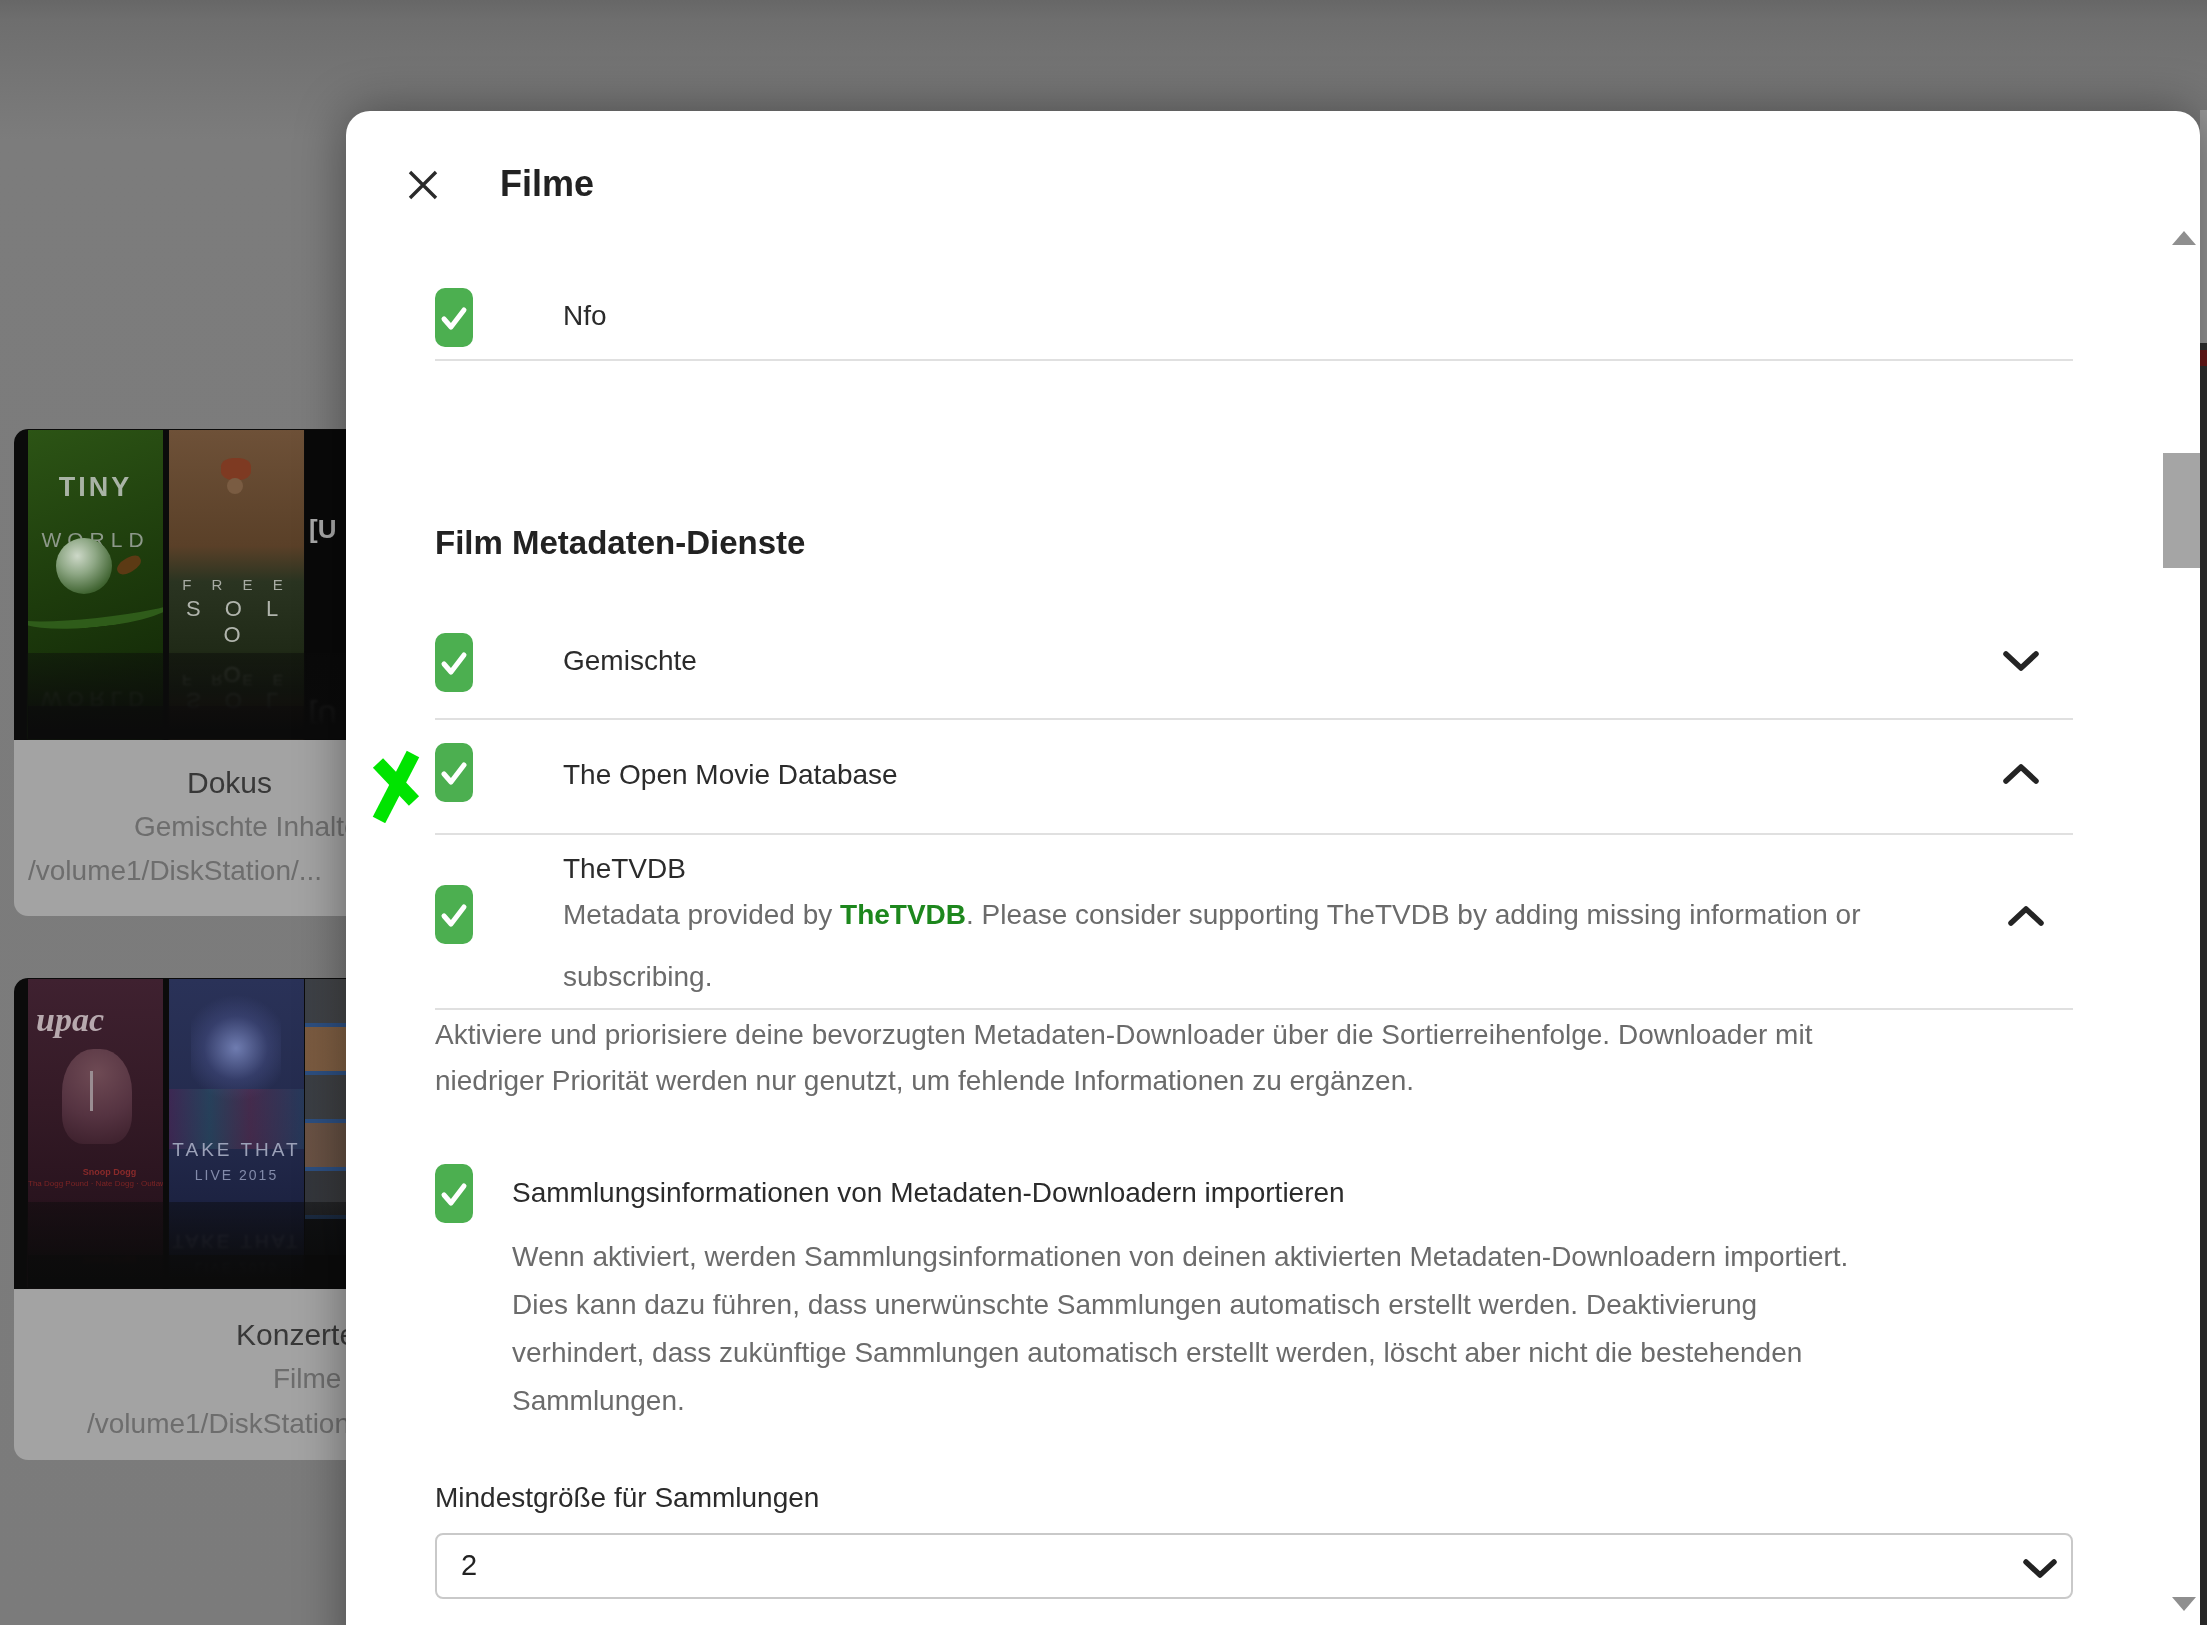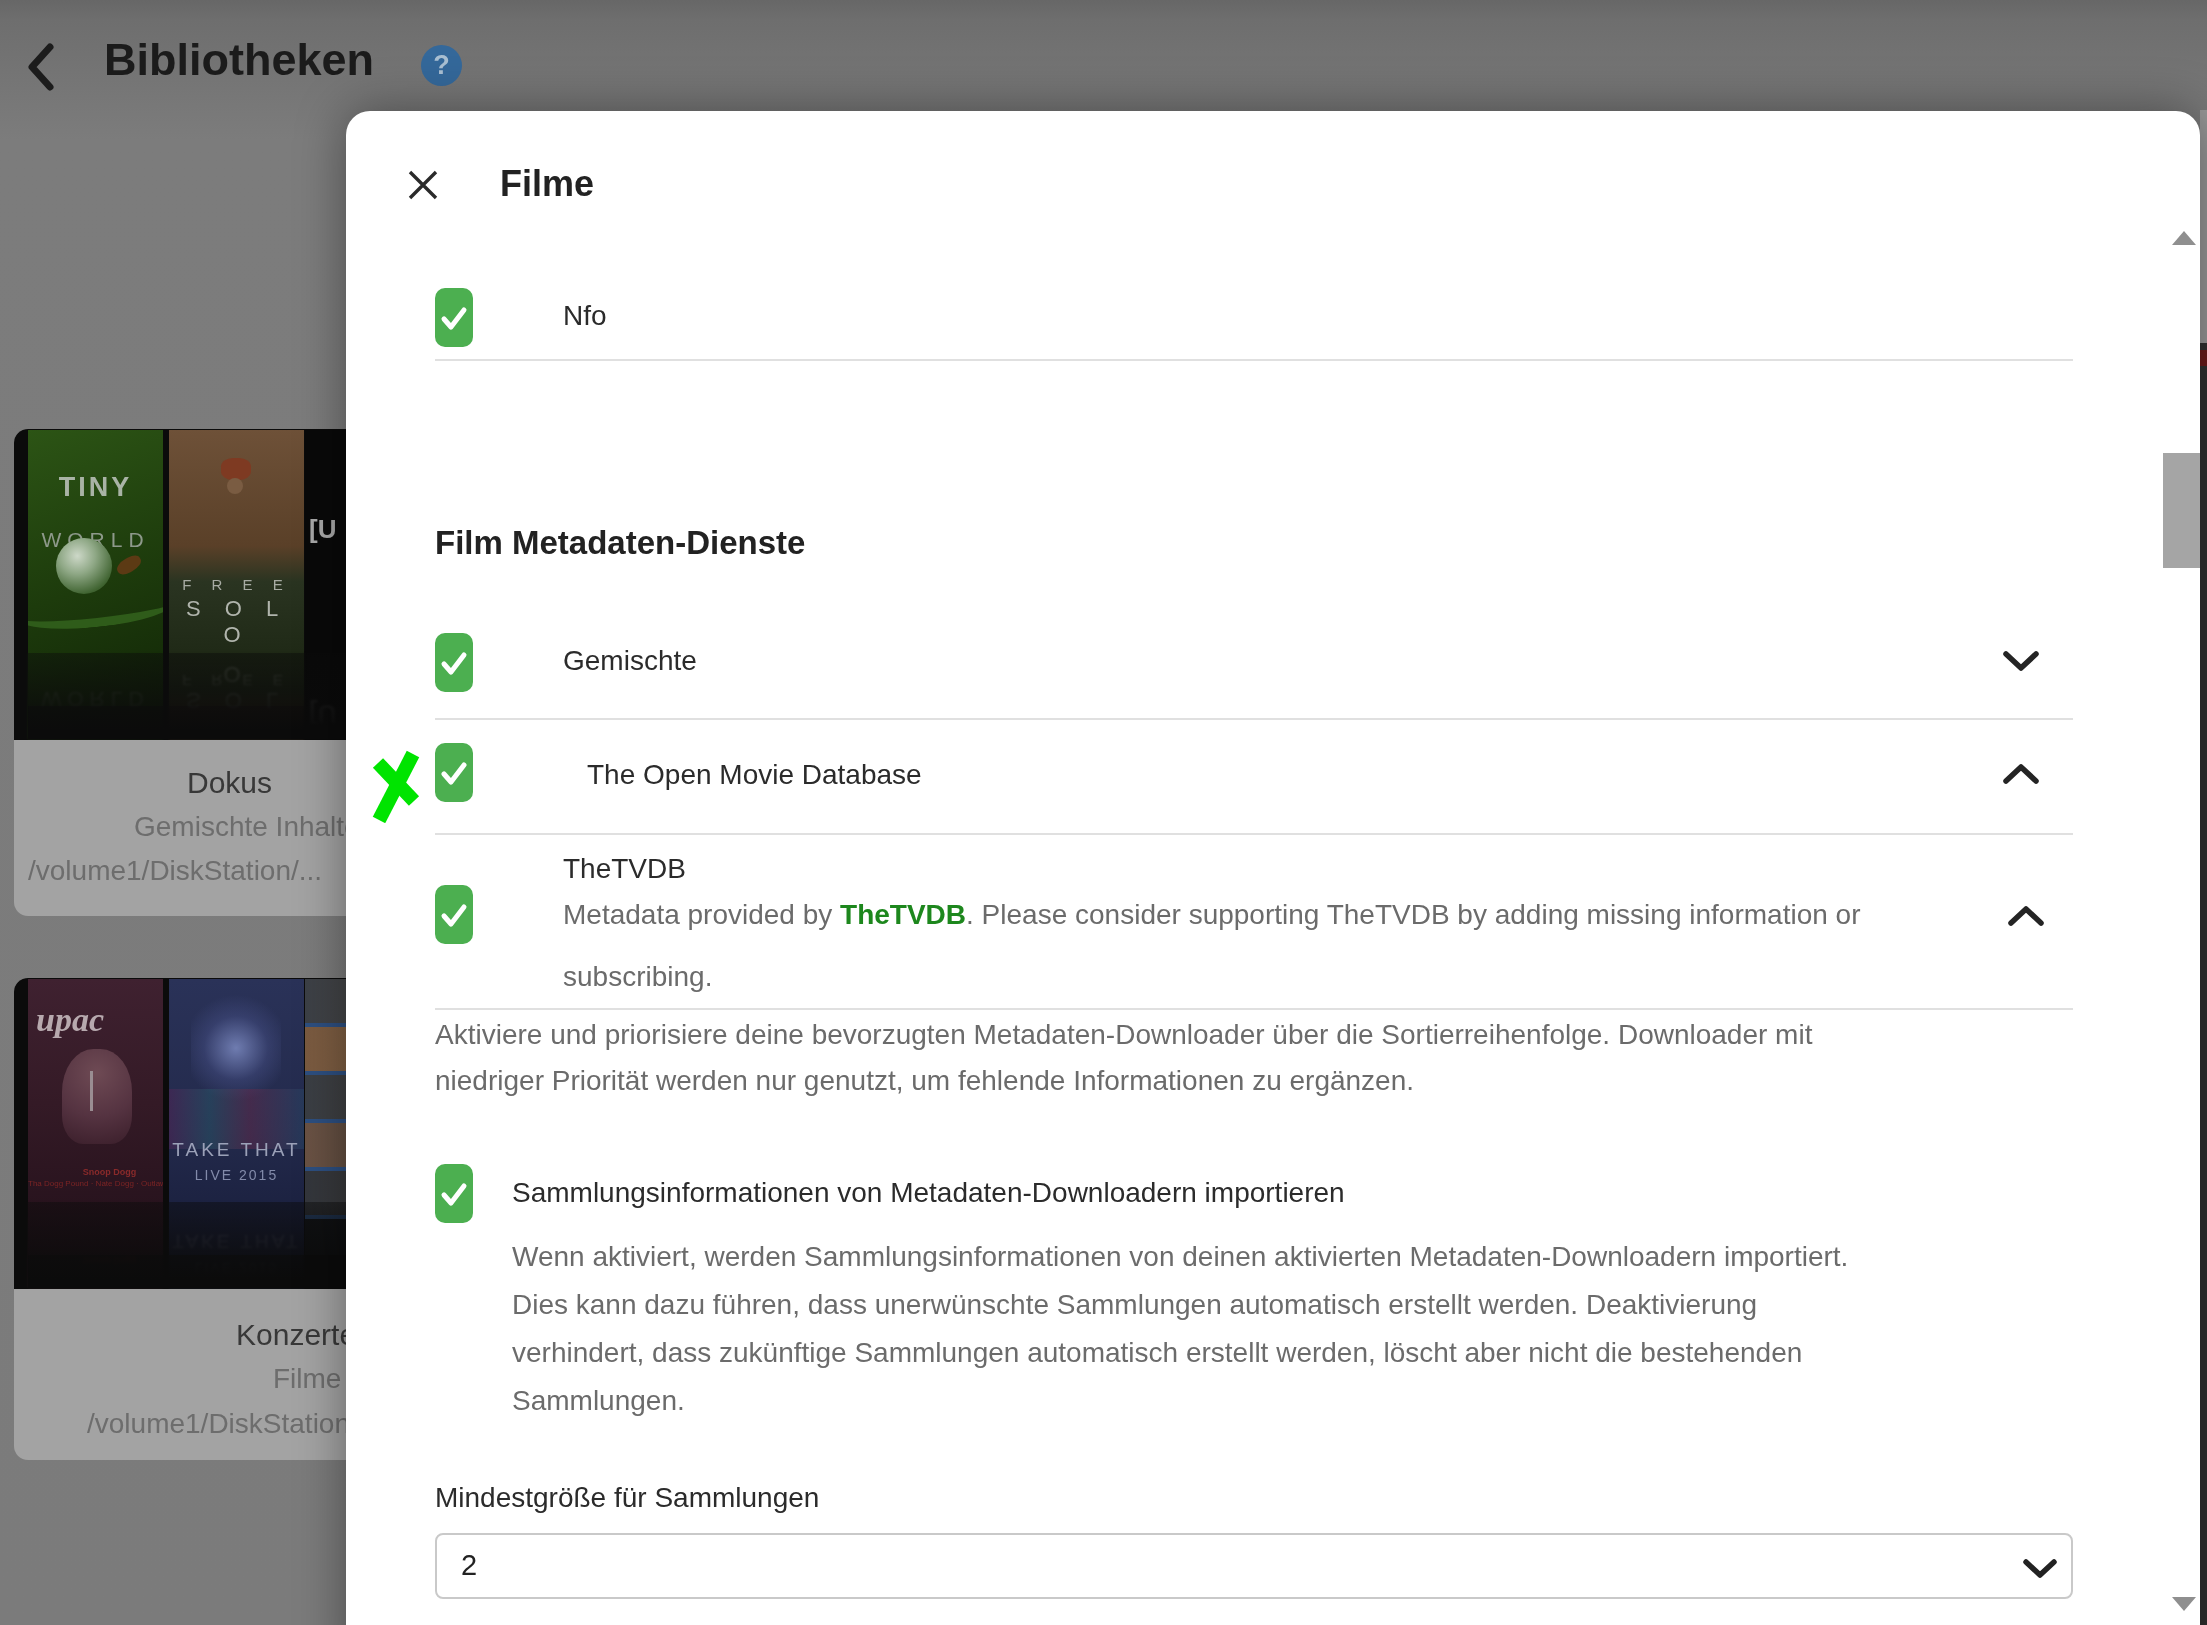--- a/index.html
+++ b/index.html
@@ -78,27 +78,20 @@
   
   .sb-thumb{position:absolute;left:1817px;top:342px;width:37px;height:115px;background:#a5a5a5;}
   .sb-up{position:absolute;left:1826px;top:120px;width:0;height:0;border-left:12px solid transparent;border-right:12px solid transparent;border-bottom:14px solid #8f8f8f;}
   .sb-down{position:absolute;left:1826px;top:1486px;width:0;height:0;border-left:12px solid transparent;border-right:12px solid transparent;border-top:14px solid #8f8f8f;}
 </style>
 </head>
 <body>
 
 <div class="stage">
 
-  <div class="pg-header">
-    <svg class="back-btn" viewBox="0 0 30 50">
-      <polyline points="24,5 6,25 24,45" fill="none" stroke="#1c1c1c" stroke-width="7" stroke-linecap="round" stroke-linejoin="round"></polyline>
-    </svg>
-    <div class="pg-title">Bibliotheken</div>
-    <div class="help-btn">?</div>
-  </div>
 
   <div class="card" style="top:429px;height:487px;">
     <div class="card-img">
       <div class="poster p-tiny" style="left:14px;">
         <div class="t1">TINY</div>
         <div class="t2">WORLD</div>
         <div class="drop"></div>
         <div class="grass"></div>
         <div class="ant"></div>
       </div>
@@ -200,21 +193,21 @@
     <svg class="cursor-x" viewBox="0 0 54 74">
       <path d="M10 14 L46 52" stroke="#00e400" stroke-width="14" fill="none"></path>
       <path d="M45 5 L11 71" stroke="#00e400" stroke-width="14" fill="none"></path>
     </svg>
 
     <div class="cb" style="left:89px;top:632px;">
       <svg width="32" height="30" viewBox="0 0 32 30">
         <polyline points="6,16 13,24 26,7" fill="none" stroke="#fff" stroke-width="5" stroke-linecap="round" stroke-linejoin="round"></polyline>
       </svg>
     </div>
-    <div class="row-label" style="left:217px;top:648px;margin-left:24px;">The Open Movie Database</div>
+    <div class="row-label" style="left:217px;top:648px;">The Open Movie Database</div>
     <svg class="chev" style="left:1656px;top:651px;" viewBox="0 0 38 24">
       <polyline points="4,19 19,5 34,19" fill="none" stroke="#242424" stroke-width="5.5" stroke-linecap="round" stroke-linejoin="round"></polyline>
     </svg>
     <div class="divider" style="top:722px;"></div>
 
     <div class="row-label" style="left:217px;top:742px;">TheTVDB</div>
     <div class="cb" style="left:89px;top:774px;">
       <svg width="32" height="30" viewBox="0 0 32 30">
         <polyline points="6,16 13,24 26,7" fill="none" stroke="#fff" stroke-width="5" stroke-linecap="round" stroke-linejoin="round"></polyline>
       </svg>

